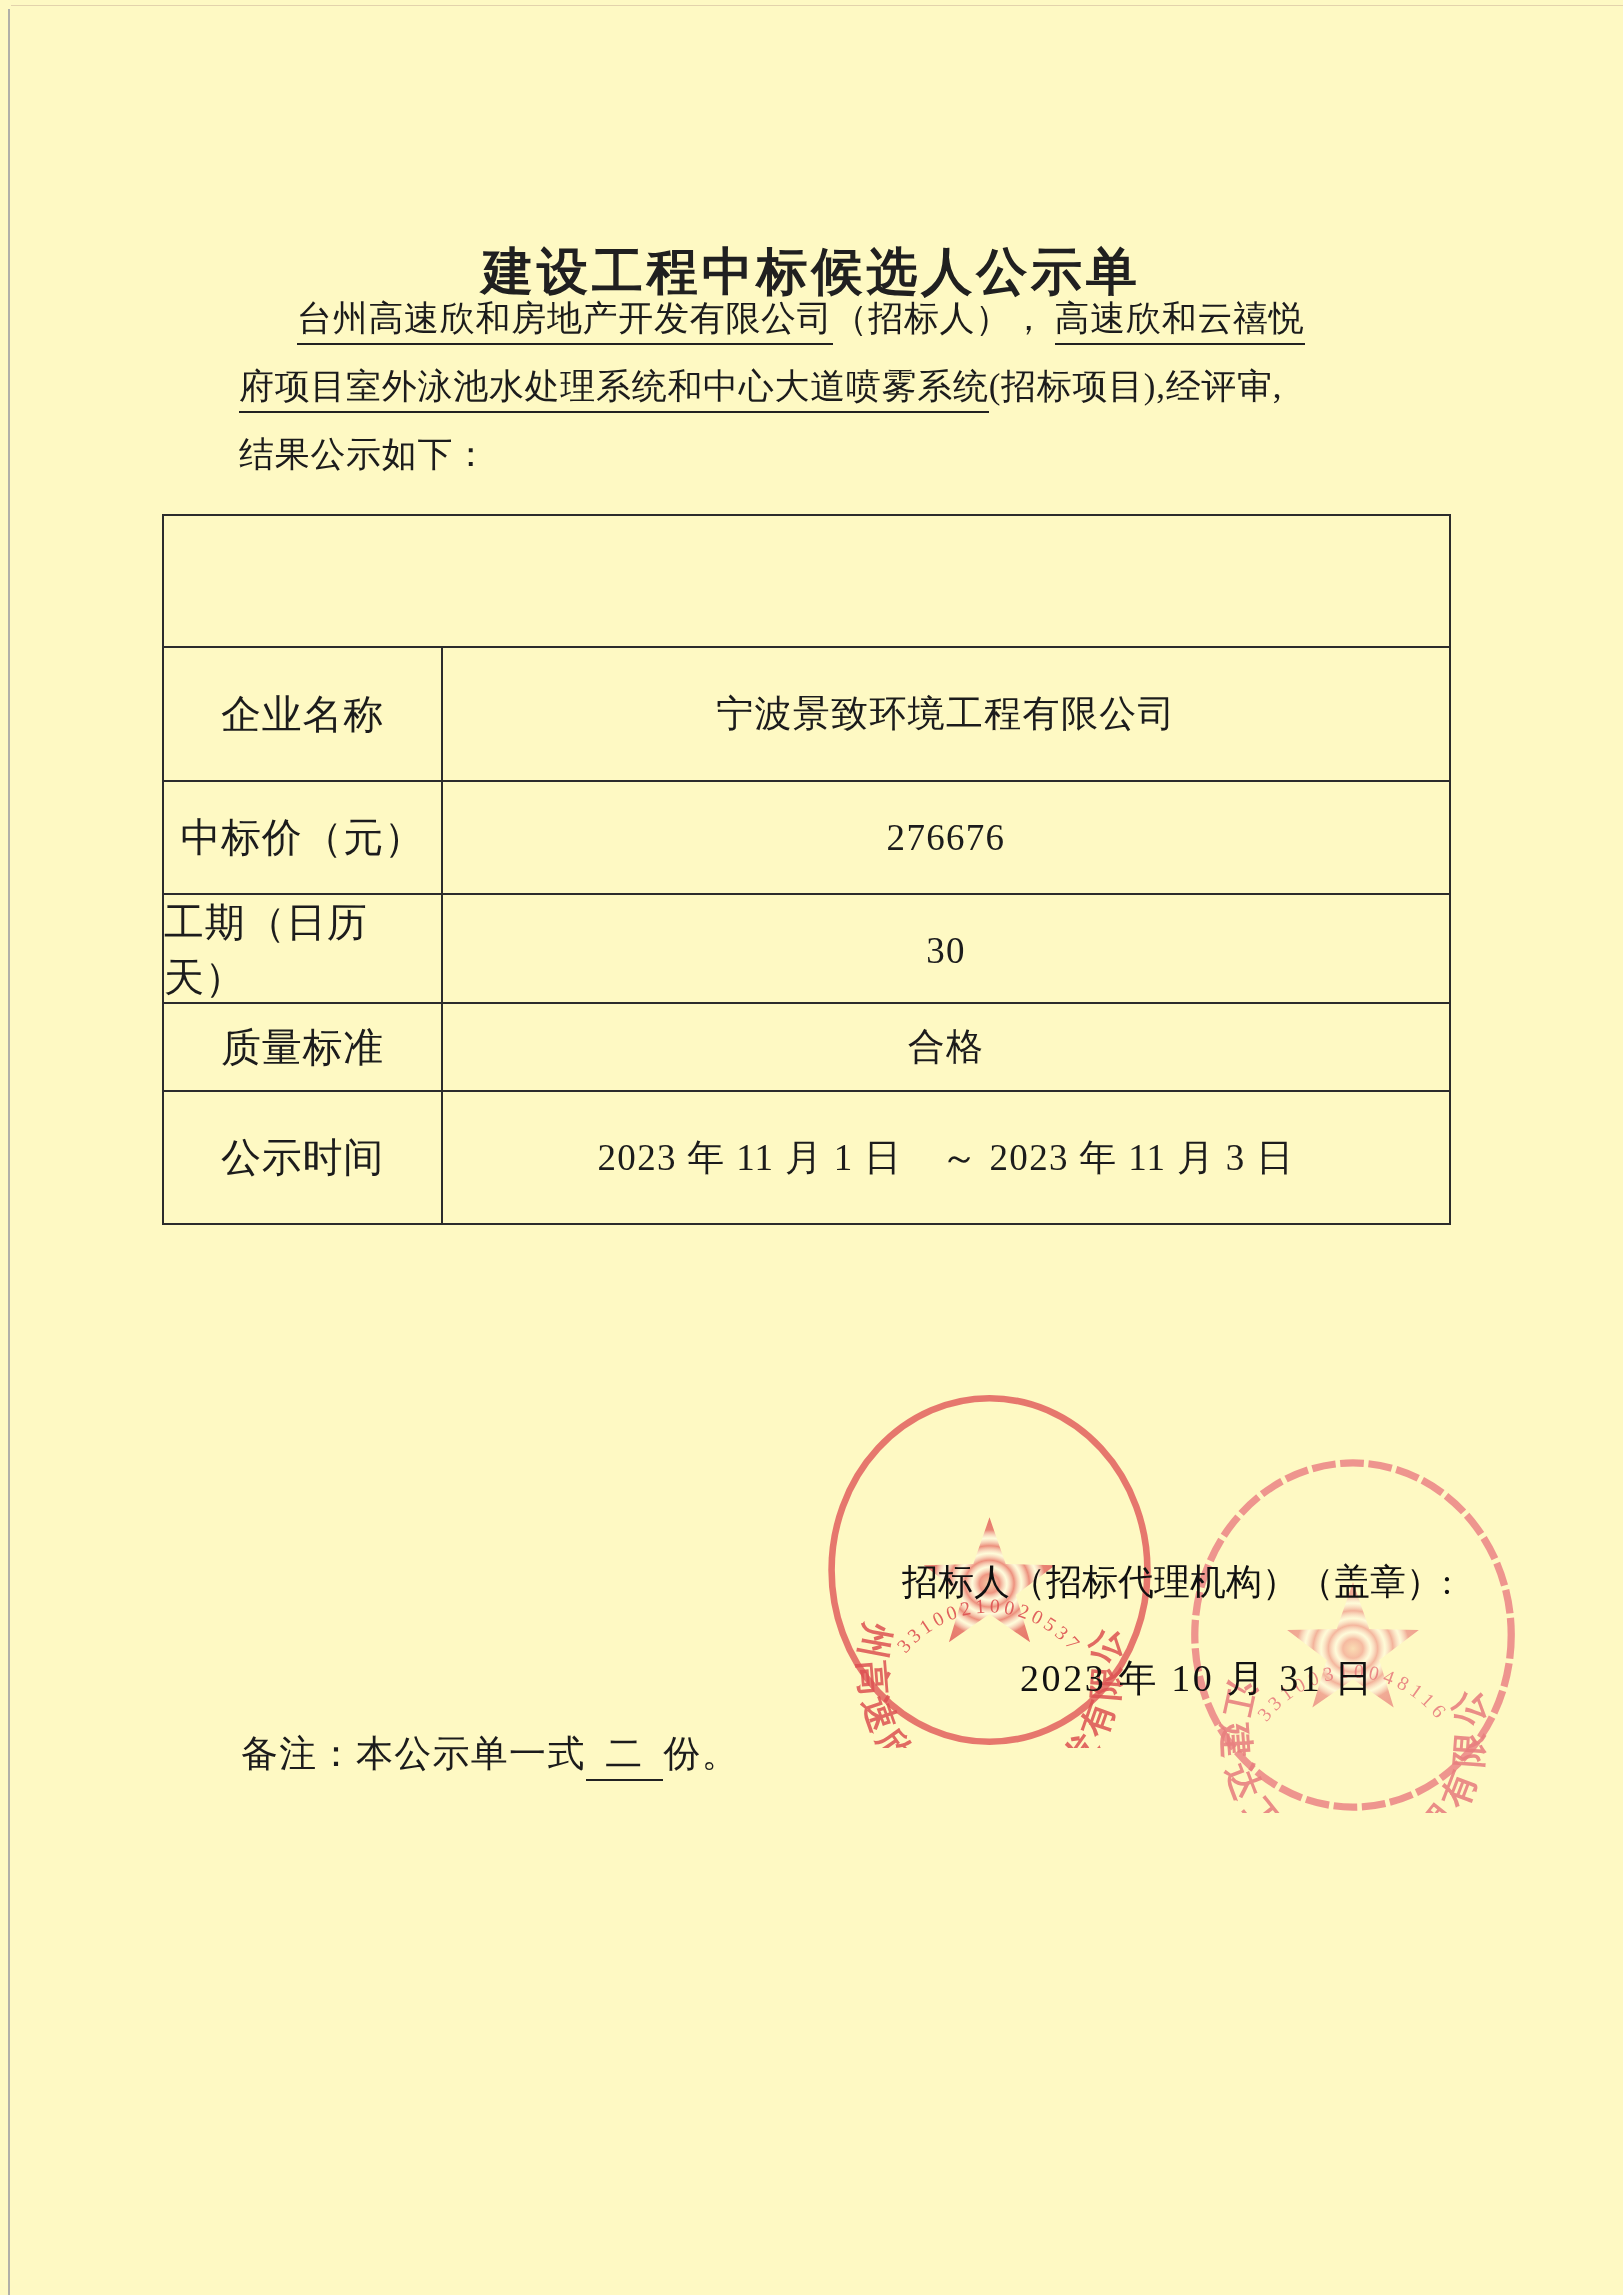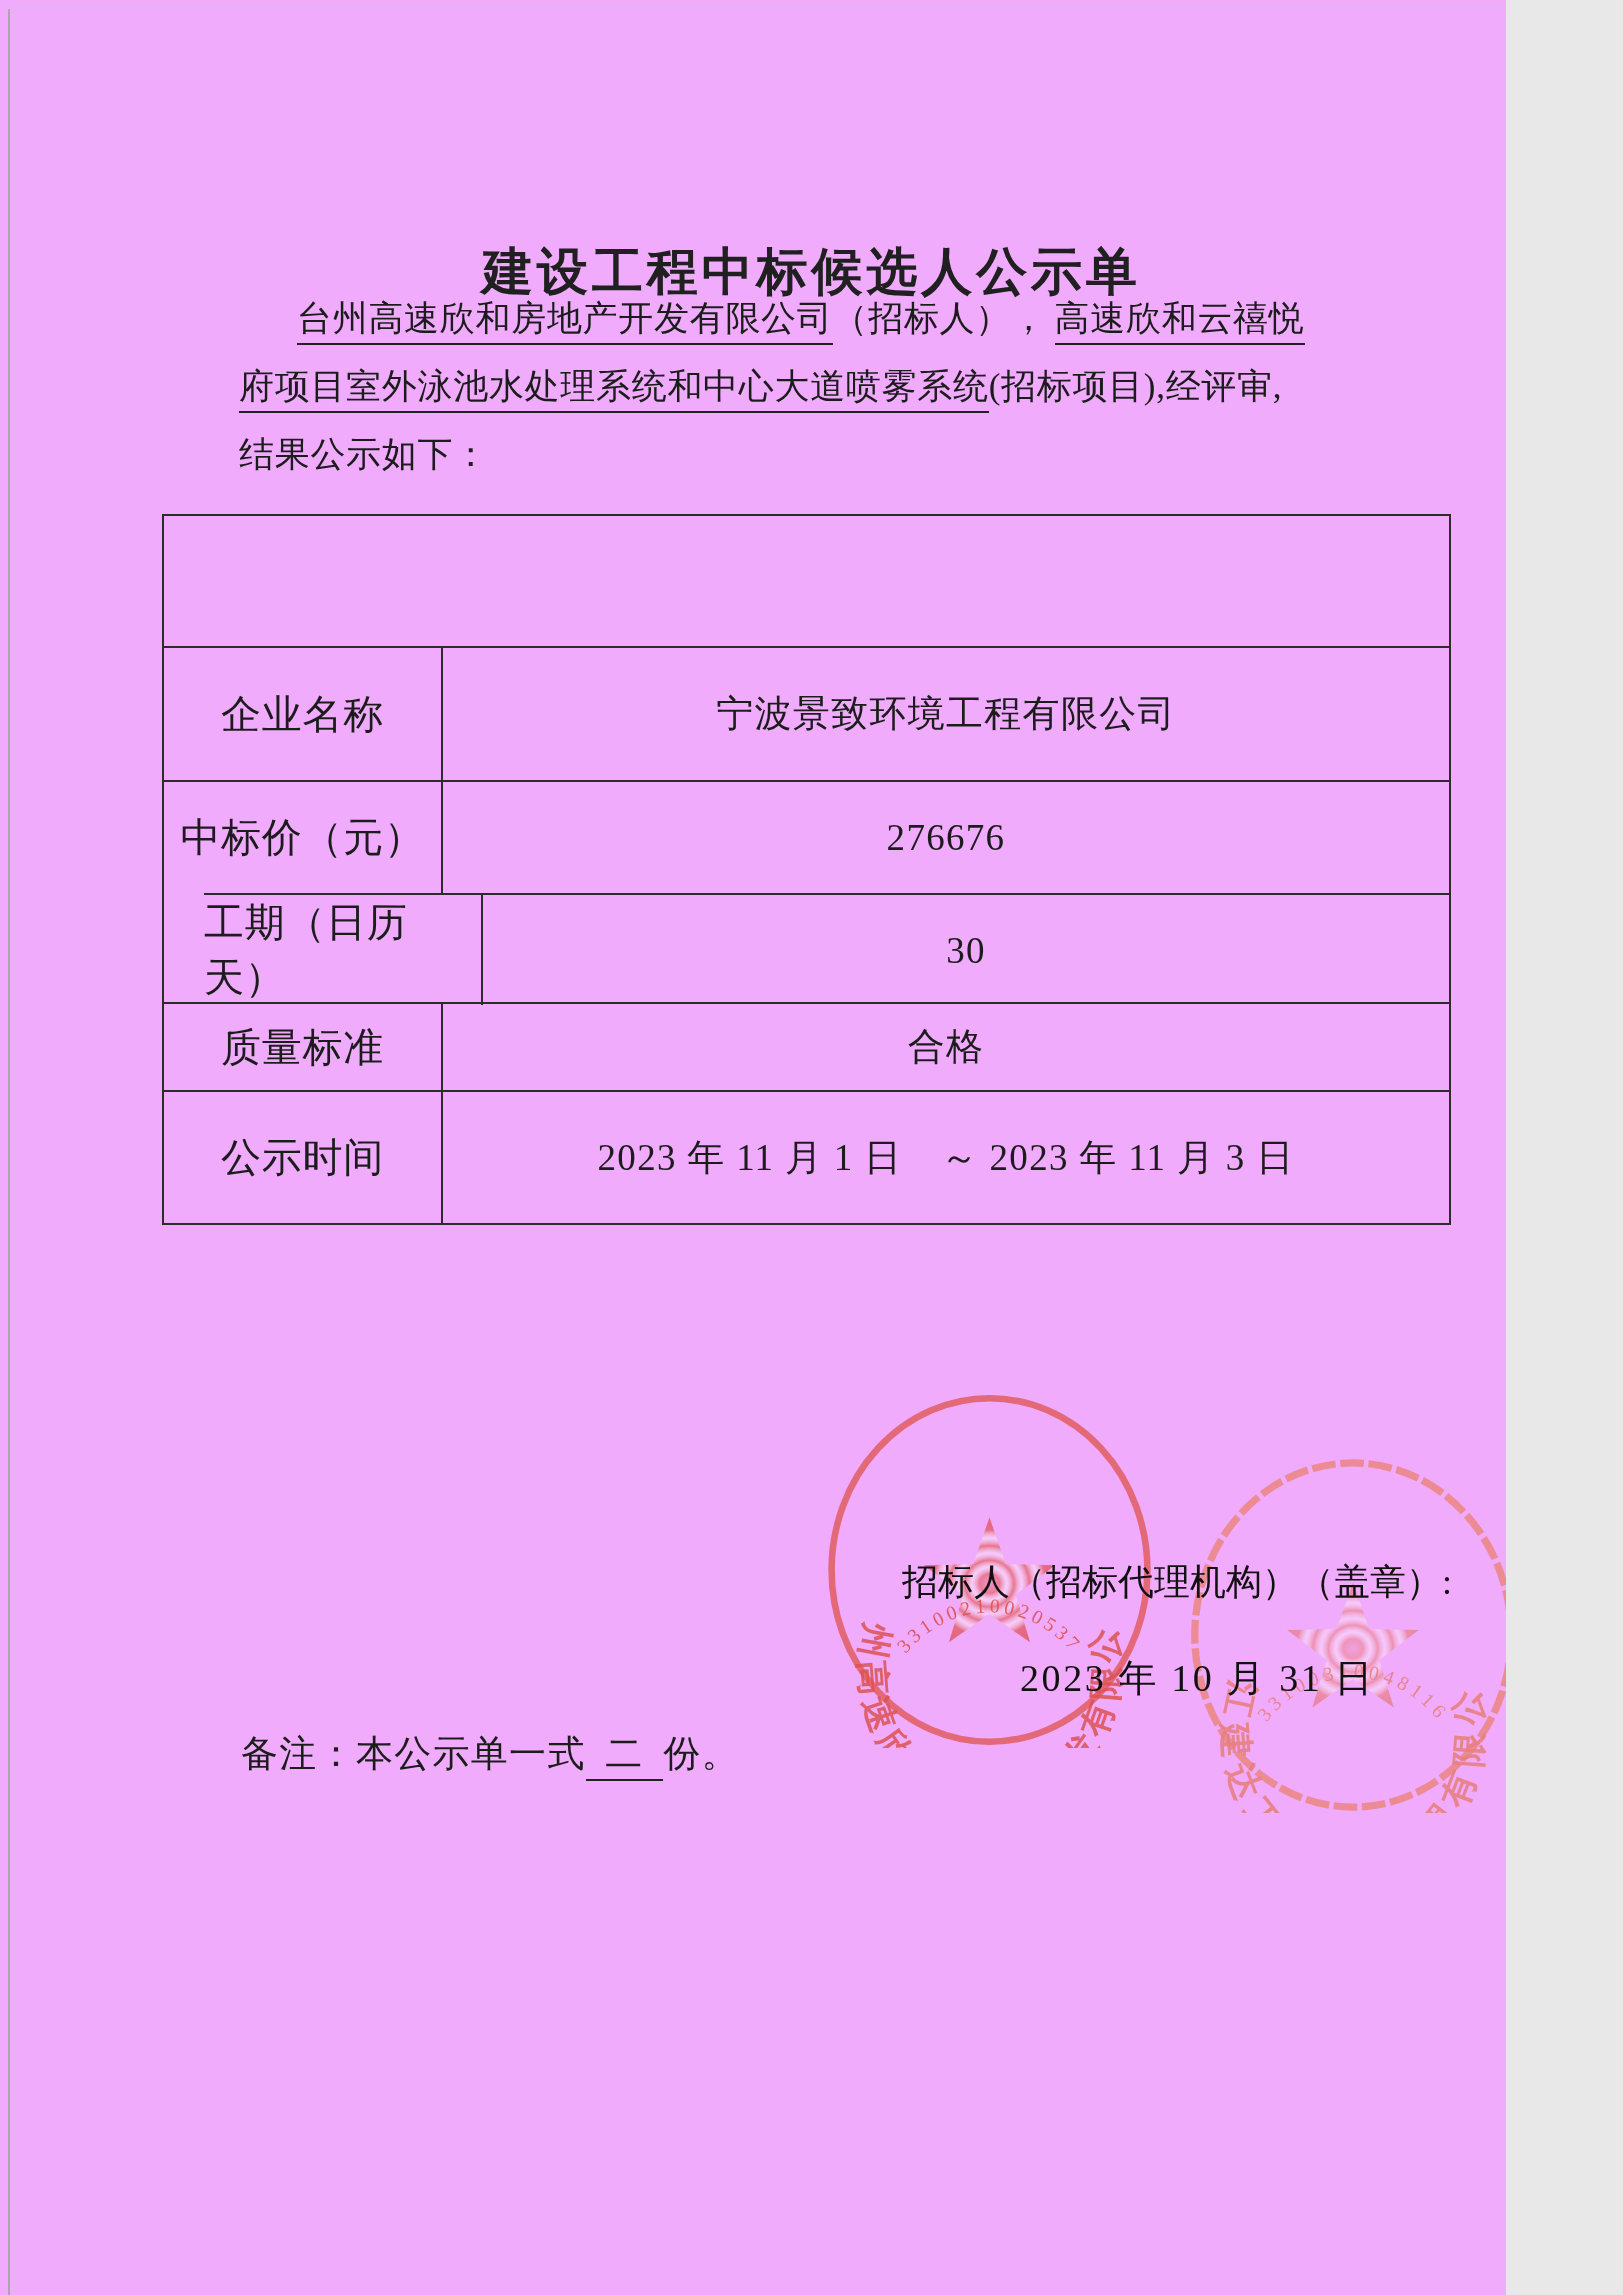--- a/index.html
+++ b/index.html
@@ -1,19 +1,19 @@
 <!DOCTYPE html>
 <html style="font-size:10.5px"><head>
 <meta charset="utf-8">
 <style>
   html,body{margin:0;padding:0;background:#e8e8e8;}
   .page{
     position:relative;
-    width:1506px;height:2295px;
-    background:#f0abfc;
+    width:1623px;height:2295px;
+    background:#fef9c3;
     overflow:hidden;
     font-family:"Liberation Serif","DejaVu Serif",serif;
     color:#1c1c1c;
   }
   
   .edge-left{position:absolute;left:7.9px;top:9.2px;width:2.6px;height:2286px;background:#a3a3a3;opacity:.85;}
   .edge-top{position:absolute;left:10.5px;top:4.6px;width:1613px;height:1.3px;background:#d9c5a4;opacity:.75;}
 
   .title{
     position:absolute;left:0;top:204px;width:1623px;
@@ -29,21 +29,21 @@
   .tbl{
     position:absolute;left:162px;top:514px;width:1289px;
     border:2px solid #2c2c2c;box-sizing:border-box;background:transparent;
   }
   .row{display:grid;grid-template-columns:277px 1fr;}
   .row + .row{border-top:2px solid #2c2c2c;}
   .cell{display:flex;align-items:center;justify-content:center;box-sizing:border-box;}
   .cell.value{border-left:2px solid #2c2c2c;font-size:37px;letter-spacing:1.3px;}
   .cell.label{font-size:40px;letter-spacing:0.7px;}
   .r0{height:130px;}.r1{height:132px;}.r2{height:111px;}
-  .r3{height:107px;margin-left:40px;}.r4{height:86px;}.r5{height:131px;}
+  .r3{height:107px;}.r4{height:86px;}.r5{height:131px;}
 
   .phone-line{position:absolute;left:226px;top:1317px;font-size:37px;letter-spacing:1.3px;white-space:nowrap;}
   .u-phone{border-bottom:2.6px solid #222;padding-bottom:3.9px;letter-spacing:2px;}
 
   .stamp{position:absolute;}
   .stamp-left{left:825px;top:1392px;width:329px;height:356px;}
   .stamp-right{left:1185px;top:1457px;width:336px;height:356px;}
   .ring-text{font-family:"Liberation Serif","DejaVu Serif",serif;font-weight:bold;}
 
   .sig-line{position:absolute;left:902px;top:1558px;font-size:36px;white-space:nowrap;color:#111;}

